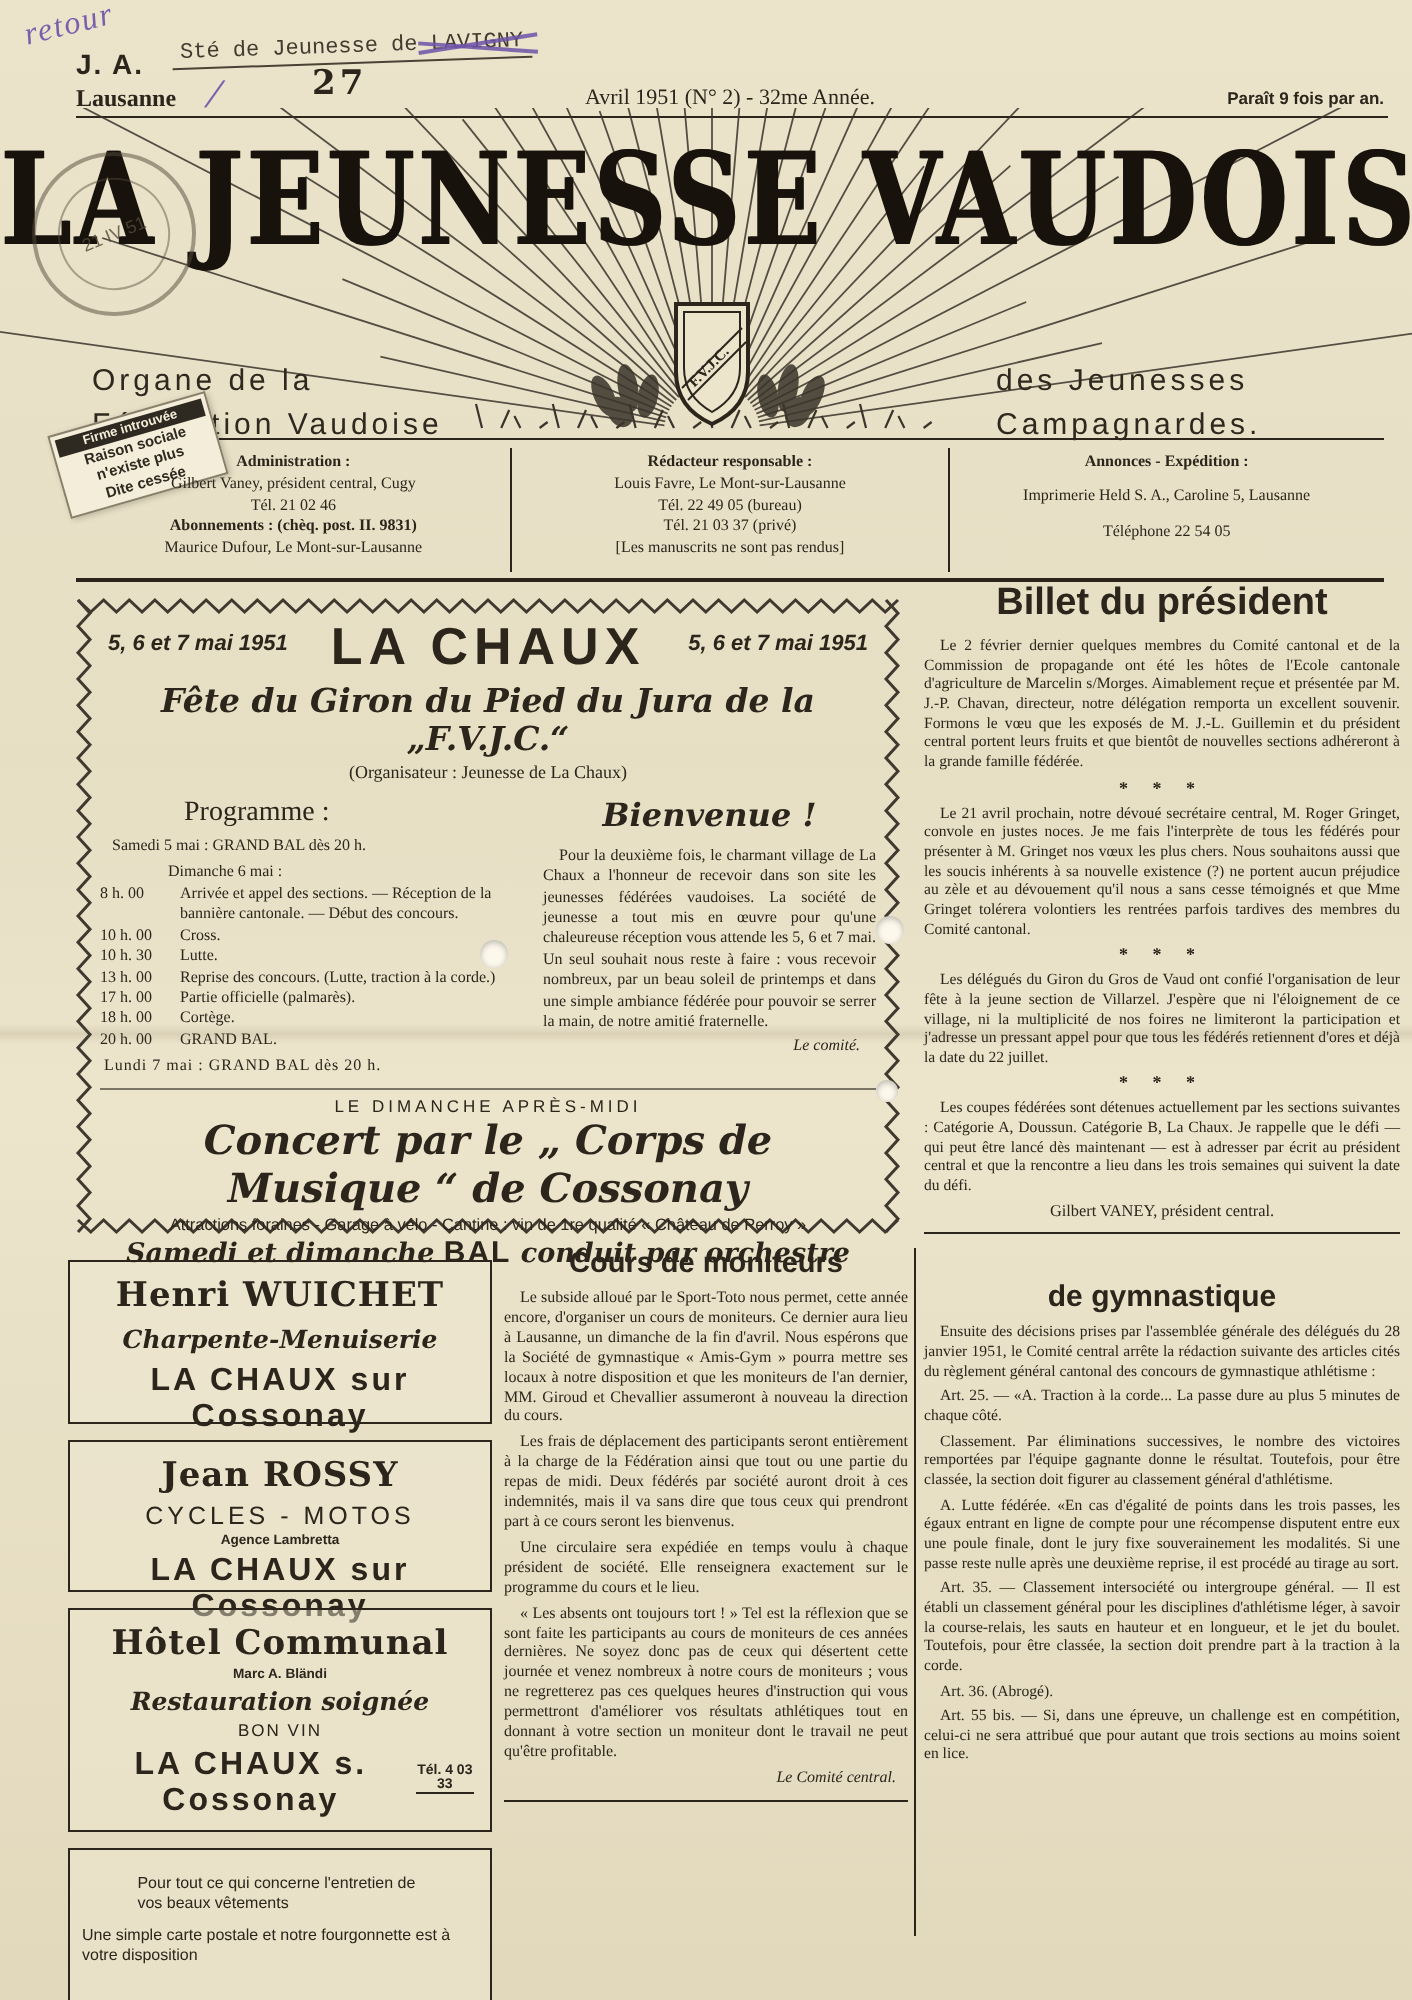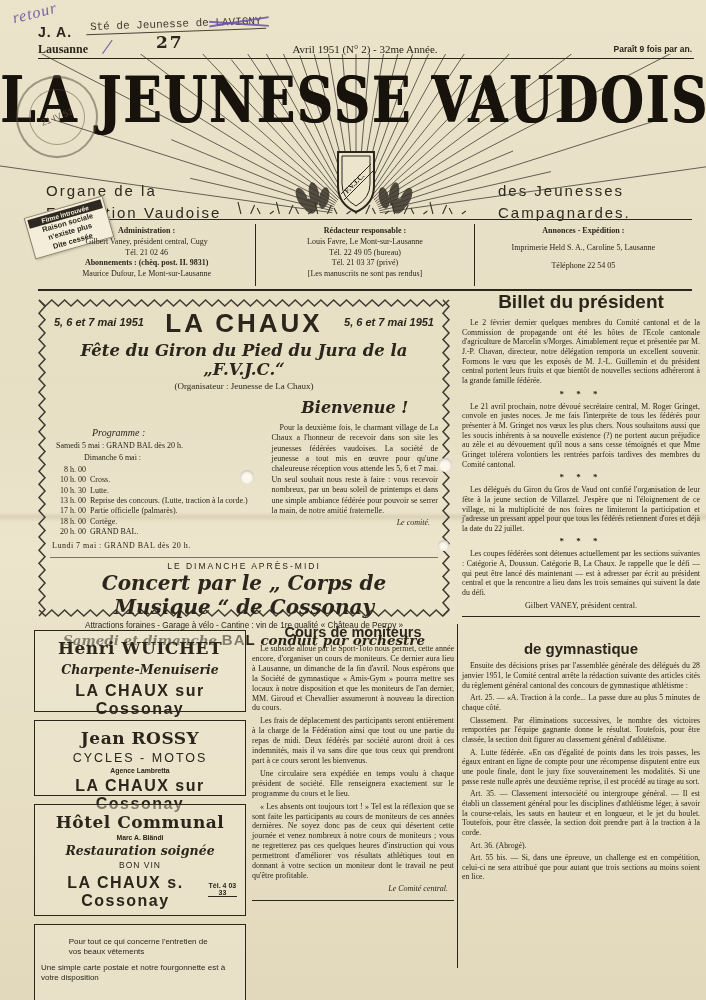--- a/index.html
+++ b/index.html
@@ -66,25 +66,25 @@
   .lc-inner{position:absolute;inset:9px 14px;text-align:center;}
   .lc-dates{position:absolute;top:10px;font-family:"Liberation Sans",sans-serif;
     font-weight:bold;font-style:italic;font-size:11px;}
   .lc-title{font-family:"Liberation Sans",sans-serif;font-weight:bold;font-size:26px;
     letter-spacing:3px;margin-top:2px;}
   .lc-sub{font-family:"DejaVu Serif",serif;font-style:italic;font-weight:bold;
     font-size:16.5px;margin-top:2px;}
   .lc-org{font-size:9px;margin-top:2px;}
   .lc-cols{display:flex;gap:12px;text-align:left;margin-top:7px;}
   .lc-prog{width:54%;font-size:8px;line-height:1.3;}
-  .lc-prog-label{font-style:italic;font-size:10px;margin-left:42px;margin-top:28px;}
+  .lc-prog-label{font-size:14px;margin-left:42px;}
   .lc-prog-l1{margin:2px 0 2px 6px;}
   .lc-prog-l2{margin:1px 0 1px 34px;}
   .sched{display:flex;}
-  .sched .t{width:36px;text-align:right;padding-right:4px;white-space:nowrap;flex:none;}
+  .sched .t{width:36px;text-align:left;padding-right:4px;white-space:nowrap;flex:none;}
   .sched .x{flex:1;}
   .lc-prog-l3{margin:3px 0 0 2px;letter-spacing:.5px;}
   .lc-welcome{flex:1;font-size:8px;line-height:1.3;}
   .lc-wel-title{text-align:center;font-family:"DejaVu Serif",serif;font-style:italic;
     font-weight:bold;font-size:16px;margin-bottom:4px;}
   .lc-wel-text{text-align:justify;text-indent:8px;}
   .lc-wel-sig{text-align:right;font-style:italic;margin-top:2px;padding-right:8px;}
   .lc-bottom{margin-top:6px;border-top:1px solid rgba(62,56,45,.65);padding-top:3px;}
   .lc-apm{font-family:"Liberation Sans",sans-serif;font-size:8.5px;letter-spacing:2px;}
   .lc-concert{font-family:"DejaVu Serif",serif;font-style:italic;font-weight:bold;font-size:20px;}
@@ -286,20 +286,21 @@
       <div class="lc-title">LA CHAUX</div>
       <div class="lc-sub">Fête du Giron du Pied du Jura de la „F.V.J.C.“</div>
       <div class="lc-org">(Organisateur : Jeunesse de La Chaux)</div>
       <div class="lc-cols">
         <div class="lc-prog">
           <div class="lc-prog-label">Programme :</div>
           <div class="lc-prog-l1">Samedi 5 mai : GRAND BAL dès 20 h.</div>
           <div class="lc-prog-l2">Dimanche 6 mai :</div>
           <div class="sched">
               <span class="t">8 h. 00</span>
+              <span class="x">Arrivée et appel des sections. — Réception de la bannière cantonale. — Début des concours.</span>
             </div>
           <div class="sched">
               <span class="t">10 h. 00</span>
               <span class="x">Cross.</span>
             </div>
           <div class="sched">
               <span class="t">10 h. 30</span>
               <span class="x">Lutte.</span>
             </div>
           <div class="sched">

